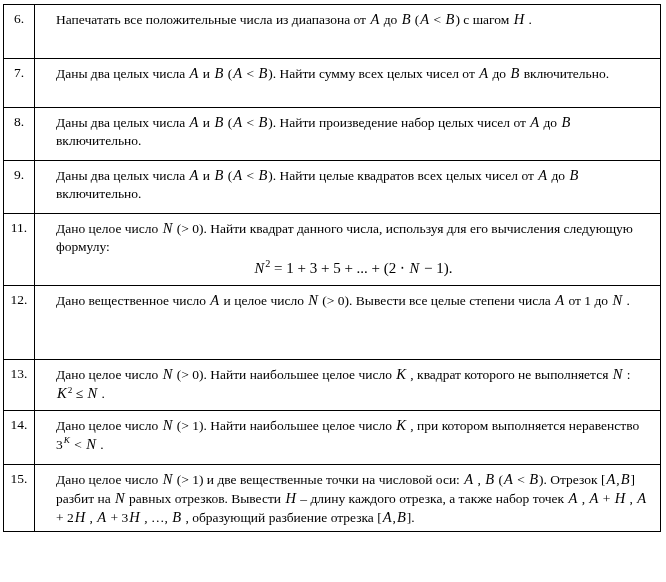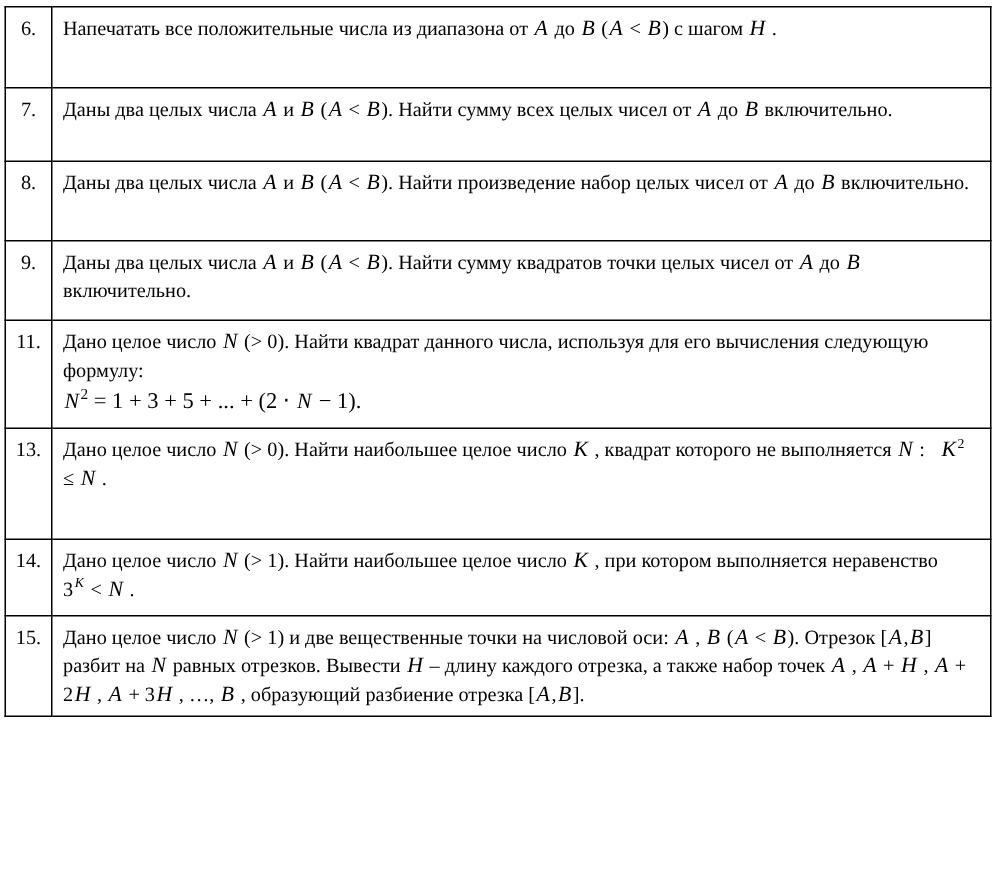--- a/index.html
+++ b/index.html
@@ -21,33 +21,34 @@
     vertical-align: top;
     font-size: 13.5px;
     line-height: 1.32;
   }
   td.num-cell {
     width: 31px;
     text-align: center;
     padding: 5px 2px 2px 2px;
   }
   td.task-cell {
-    padding: 5px 10px 4px 7px;
+    padding: 5px 10px 4px 21px;
   }
   .var {
     font-style: italic;
     font-size: 14.5px;
     padding: 0 1px;
   }
   .sup {
     vertical-align: super;
     font-size: 0.68em;
     line-height: 0;
   }
   .formula {
+    text-align: center;
     font-size: 15px;
     margin: 3px 0 2px 0;
   }
   
   table.task-table tr:nth-child(1)  { height: 54px; }
   table.task-table tr:nth-child(2)  { height: 49px; }
   table.task-table tr:nth-child(3)  { height: 53px; }
   table.task-table tr:nth-child(4)  { height: 53px; }
   table.task-table tr:nth-child(5)  { height: 55px; }
   table.task-table tr:nth-child(6)  { height: 74px; margin-left: 42px; }
@@ -69,25 +70,29 @@
         <tr>
           <td class="num-cell">7.</td>
           <td class="task-cell"><span><span>Даны два целых числа </span><span class="var">A</span><span> и </span><span class="var">B</span><span> (</span><span class="var">A</span><span> &lt; </span><span class="var">B</span><span>). Найти сумму всех целых чисел от </span><span class="var">A</span><span> до </span><span class="var">B</span><span> включительно.</span></span></td>
         </tr>
         <tr>
           <td class="num-cell">8.</td>
           <td class="task-cell"><span><span>Даны два целых числа </span><span class="var">A</span><span> и </span><span class="var">B</span><span> (</span><span class="var">A</span><span> &lt; </span><span class="var">B</span><span>). Найти произведение набор целых чисел от </span><span class="var">A</span><span> до </span><span class="var">B</span><span> включительно.</span></span></td>
         </tr>
         <tr>
           <td class="num-cell">9.</td>
-          <td class="task-cell"><span><span>Даны два целых числа </span><span class="var">A</span><span> и </span><span class="var">B</span><span> (</span><span class="var">A</span><span> &lt; </span><span class="var">B</span><span>). Найти сумму квадратов точки целых чисел от </span><span class="var">A</span><span> до </span><span class="var">B</span><span> включительно.</span></span></td>
+          <td class="task-cell"><span><span>Даны два целых числа </span><span class="var">A</span><span> и </span><span class="var">B</span><span> (</span><span class="var">A</span><span> &lt; </span><span class="var">B</span><span>). Найти целые квадратов всех целых чисел от </span><span class="var">A</span><span> до </span><span class="var">B</span><span> включительно.</span></span></td>
         </tr>
         <tr>
           <td class="num-cell">11.</td>
           <td class="task-cell"><span><span>Дано целое число </span><span class="var">N</span><span> (&gt; 0). Найти квадрат данного числа, используя для его вычисления следующую формулу:</span></span><div class="formula"><span class="var">N</span><span class="sup">2</span><span> = 1 + 3 + 5 + ... + (2 ⋅ </span><span class="var">N</span><span> − 1).</span></div></td>
+        </tr>
+        <tr>
+          <td class="num-cell">12.</td>
+          <td class="task-cell"><span><span>Дано вещественное число </span><span class="var">A</span><span> и целое число </span><span class="var">N</span><span> (&gt; 0). Вывести все целые степени числа </span><span class="var">A</span><span> от 1 до </span><span class="var">N</span><span> .</span></span></td>
         </tr>
         <tr>
           <td class="num-cell">13.</td>
           <td class="task-cell"><span><span>Дано целое число </span><span class="var">N</span><span> (&gt; 0). Найти наибольшее целое число </span><span class="var">K</span><span> , квадрат которого не выполняется </span><span class="var">N</span><span> :&nbsp;&nbsp; </span><span class="var">K</span><span class="sup">2</span><span> ≤ </span><span class="var">N</span><span> .</span></span></td>
         </tr>
         <tr>
           <td class="num-cell">14.</td>
           <td class="task-cell"><span><span>Дано целое число </span><span class="var">N</span><span> (&gt; 1). Найти наибольшее целое число </span><span class="var">K</span><span> , при котором выполняется неравенство&nbsp;&nbsp; 3</span><span class="var sup">K</span><span> &lt; </span><span class="var">N</span><span> .</span></span></td>
         </tr>
         <tr>

